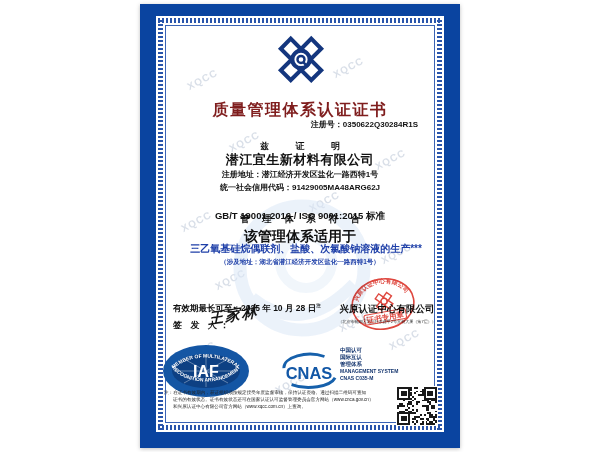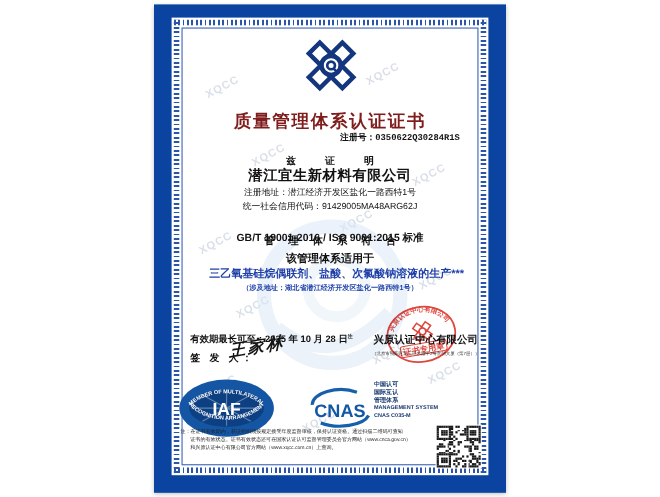--- a/index.html
+++ b/index.html
@@ -27,28 +27,28 @@
   .wm:nth-of-type(5){left:24px;top:200px;} .wm:nth-of-type(6){left:152px;top:180px;}
   .wm:nth-of-type(7){left:224px;top:232px;} .wm:nth-of-type(8){left:58px;top:258px;}
   .wm:nth-of-type(9){left:182px;top:300px;} .wm:nth-of-type(10){left:28px;top:330px;}
   .wm:nth-of-type(11){left:118px;top:362px;} .wm:nth-of-type(12){left:232px;top:318px;}
   .center-mark { position:absolute; left:66px; top:172px; opacity:.55; pointer-events:none; }
 
   
   .row { position:absolute; left:0; width:100%; text-align:center; color:#111; }
   .logo { position:absolute; left:118px; top:18px; width:54px; height:52px; }
   .title   { top:84px;  font-size:16px; font-weight:bold; letter-spacing:1.5px; color:#7f1d1d; }
-  .regno   { top:103px; font-size:8px; font-weight:bold; text-align:right; padding-right:26px;font-family:Liberation Mono, monospace; }
+  .regno   { top:103px; font-size:8px; font-weight:bold; text-align:right; padding-right:26px; }
   .certify { top:124px; font-size:9px;  font-weight:bold; letter-spacing:12px; text-indent:12px; }
   .company { top:135px; font-size:13px; font-weight:bold; letter-spacing:.5px; }
-  .regaddr { top:153px; font-size:8px;  font-weight:400; }
-  .credit  { top:166px; font-size:8px;  font-weight:400; }
+  .regaddr { top:153px; font-size:8px;  font-weight:700; }
+  .credit  { top:166px; font-size:8px;  font-weight:700; }
   .sysconf { top:197px; font-size:9.5px; font-weight:bold; letter-spacing:5px; text-indent:5px; }
   .standard{ top:194px; font-size:9.5px; font-weight:bold; }
-  .applies { top:212px; font-size:10px;  font-weight:600; }
+  .applies { top:212px; font-size:14px;  font-weight:600; }
   .scope   { top:226px; font-size:10px; font-weight:bold; color:#1e3fa8;padding-left:12px; }
   .scopeaddr{ top:242px; font-size:6.5px; font-weight:bold; color:#1e3fa8; }
 
   .dateline { position:absolute; left:17px; font-size:8.5px; font-weight:600; color:#111; text-align:left; }
   .issue { top:274px; } .valid { top:287px; }
   .valid sup { font-size:4.5px; }
   .issuer { top:303px; font-size:9px; font-weight:600; letter-spacing:3px; }
   .signature { position:absolute; left:52px; top:290px; font-size:15px; font-weight:bold; font-style:italic;
                transform:rotate(-9deg) skewX(-8deg); color:#151515; letter-spacing:2px; }
 

